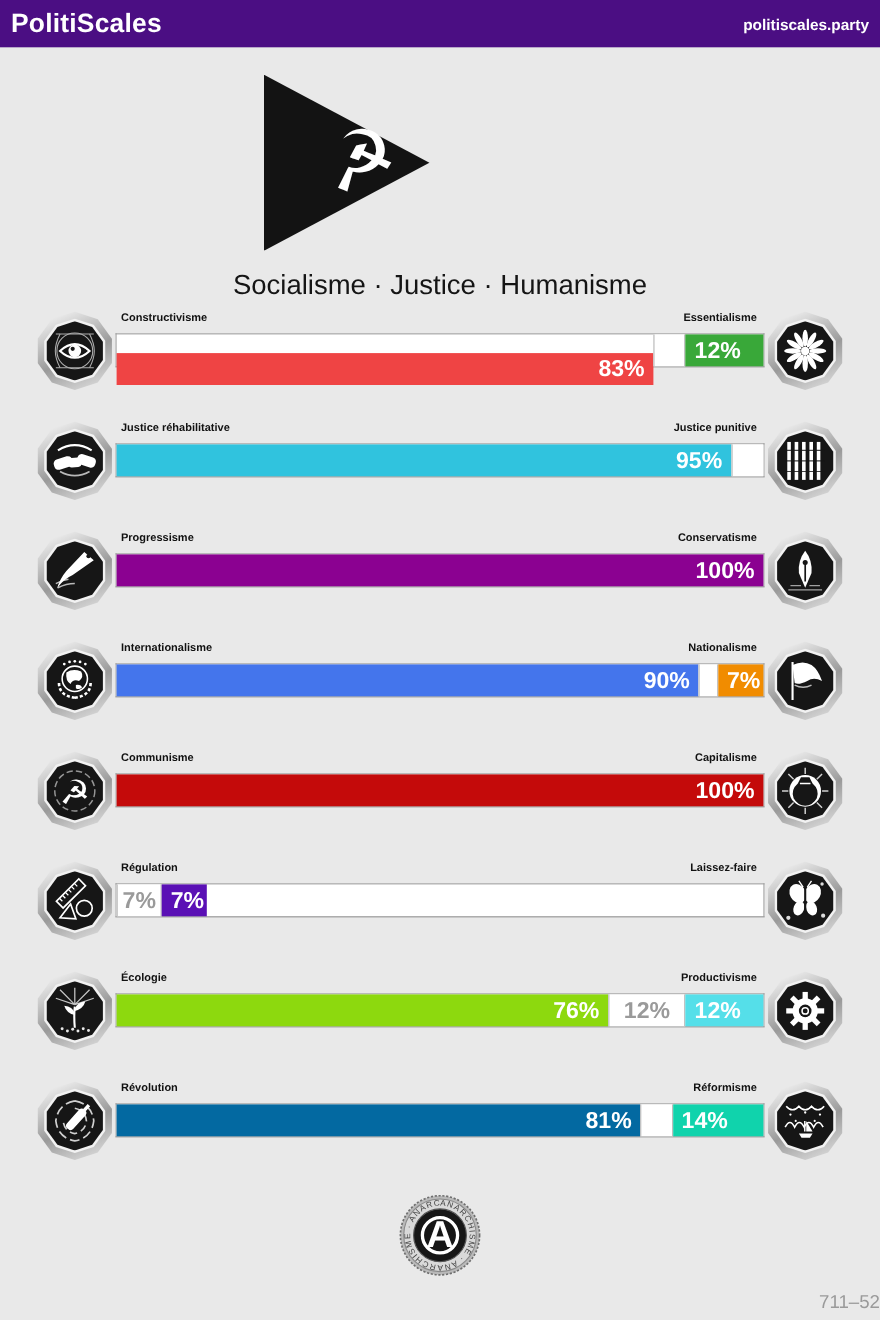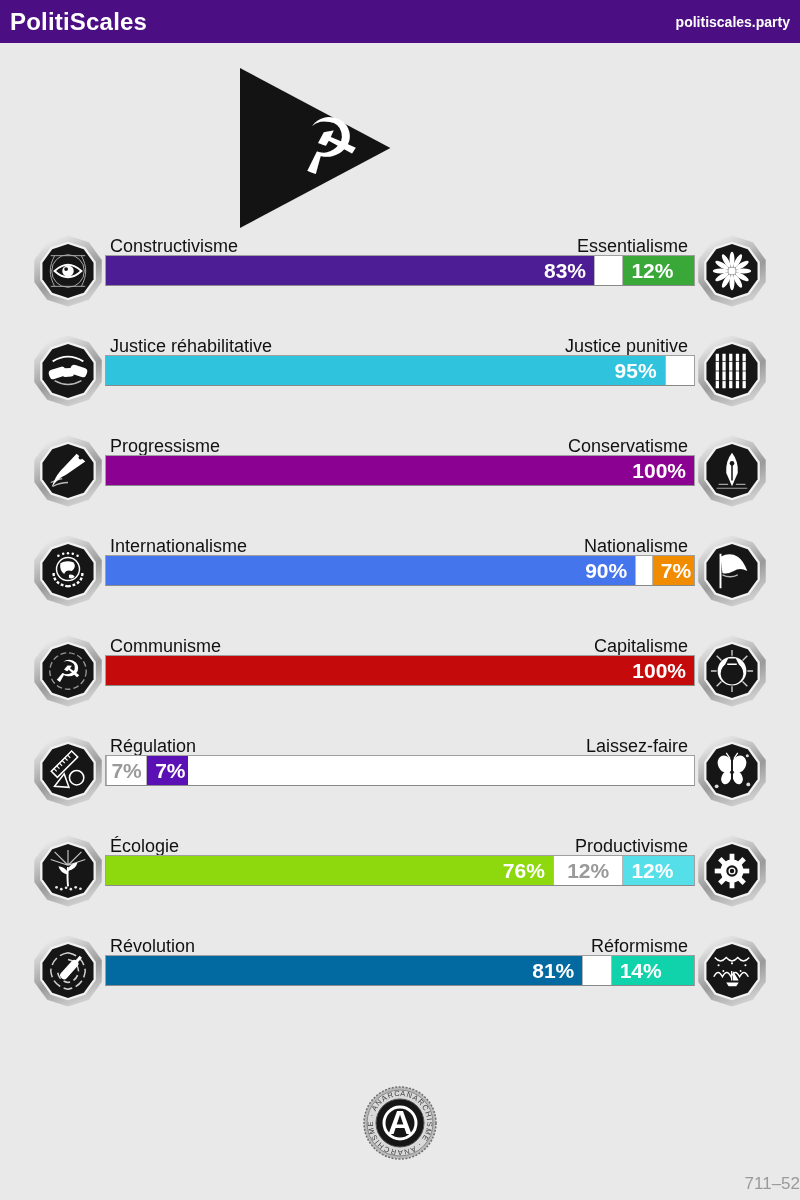--- a/index.html
+++ b/index.html
@@ -15,21 +15,21 @@
   .flag{position:relative;width:320px;height:160px;margin:25px auto 0;overflow:hidden;}
   .flag .stripe{width:100%;height:16.6667%;}
   .flag .tri{position:absolute;left:0;top:0;width:100%;height:100%;background:#131313;clip-path:polygon(0 0,47% 50%,0 100%);}
   .flag .hs{position:absolute;left:88px;top:80px;transform:translate(-50%,-54%) rotate(-14deg);color:#fff;font-size:72px;line-height:1;font-family:"DejaVu Sans",sans-serif;}
 
   .subtitle{margin-top:14px;height:34px;line-height:34px;text-align:center;font-size:25px;color:#151515;}
 
   
   .rows{margin-top:6px;}
   .axis-row{position:relative;height:100px;}
-  .axis-label{position:absolute;top:2px;font-size:18px;color:#111;}
+  .axis-label{position:absolute;top:2px;font-size:10px;color:#111;font-weight:bold;}
   .axis-label.left{left:110px;}
   .axis-label.right{right:112px;text-align:right;}
   .track{position:absolute;left:105px;right:105px;top:21px;height:31px;background:#fff;border:1px solid #9f9f9f;border-bottom-color:#8a8a8a;box-sizing:border-box;display:flex;}
   .seg{height:100%;box-sizing:border-box;display:flex;align-items:center;overflow:hidden;white-space:nowrap;}
   .seg .pct{font-size:21px;font-weight:bold;color:#fff;width:100%;}
   .seg-left{justify-content:flex-end;}
   .seg-left .pct{text-align:right;padding-right:8px;}
   .seg-right .pct{text-align:left;padding-left:8px;}
   .seg-neutral{background:#fff;justify-content:center;}
   .seg-neutral .pct{color:#9a9a9a;text-align:center;}
@@ -238,27 +238,28 @@
         <div class="stripe" style="background: rgb(242, 118, 20);"></div>
         <div class="stripe" style="background: rgb(212, 32, 38);"></div>
         <div class="stripe" style="background: rgb(242, 118, 20);"></div>
         <div class="stripe" style="background: rgb(212, 32, 38);"></div>
         <div class="stripe" style="background: rgb(242, 118, 20);"></div>
       </div>
     <div class="tri" style="background: rgb(19, 19, 19);"></div>
     <div class="hs">☭</div>
   </div>
 
+  <div class="subtitle">Socialisme · Justice · Humanisme</div>
 
   <div class="rows" id="rows">
   <div class="axis-row">
     <span class="axis-label left">Constructivisme</span>
     <span class="axis-label right">Essentialisme</span>
     <div class="track">
-      <div class="seg seg-left" style="width: 83%; background: #4c1d95;">
+      <div class="seg seg-left" style="width: 83%; background: #ef4444; margin-top: 17px;">
             <span class="pct">83%</span>
           </div>
       <div class="seg seg-neutral" style="width: 5%; border-left: 1px solid rgb(181, 181, 181); border-right: 1px solid rgb(181, 181, 181);">
             <span class="pct"></span>
           </div>
       <div class="seg seg-right" style="width: 12%; background: rgb(57, 168, 57);">
             <span class="pct">12%</span>
           </div>
     </div>
     <div class="badge left-badge">

